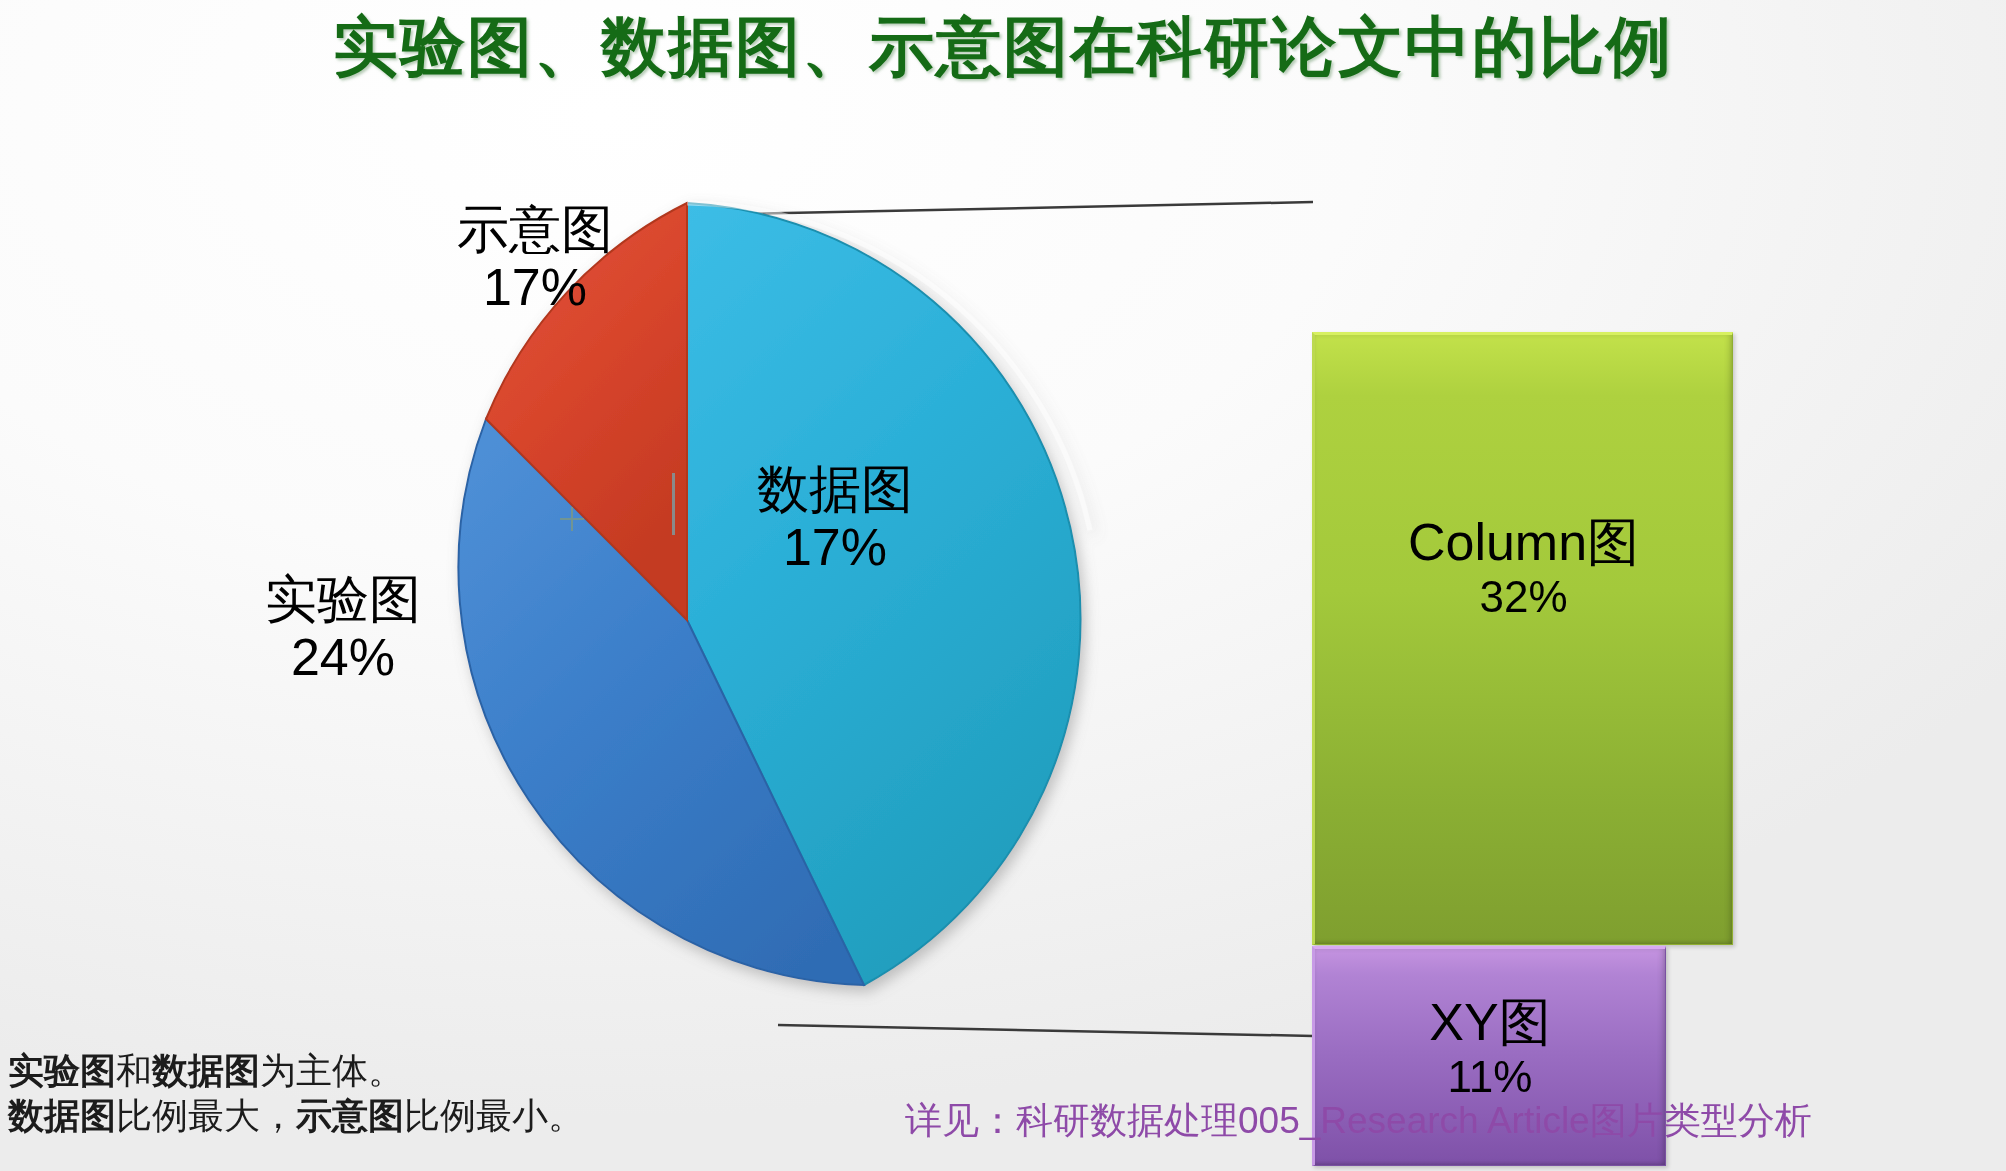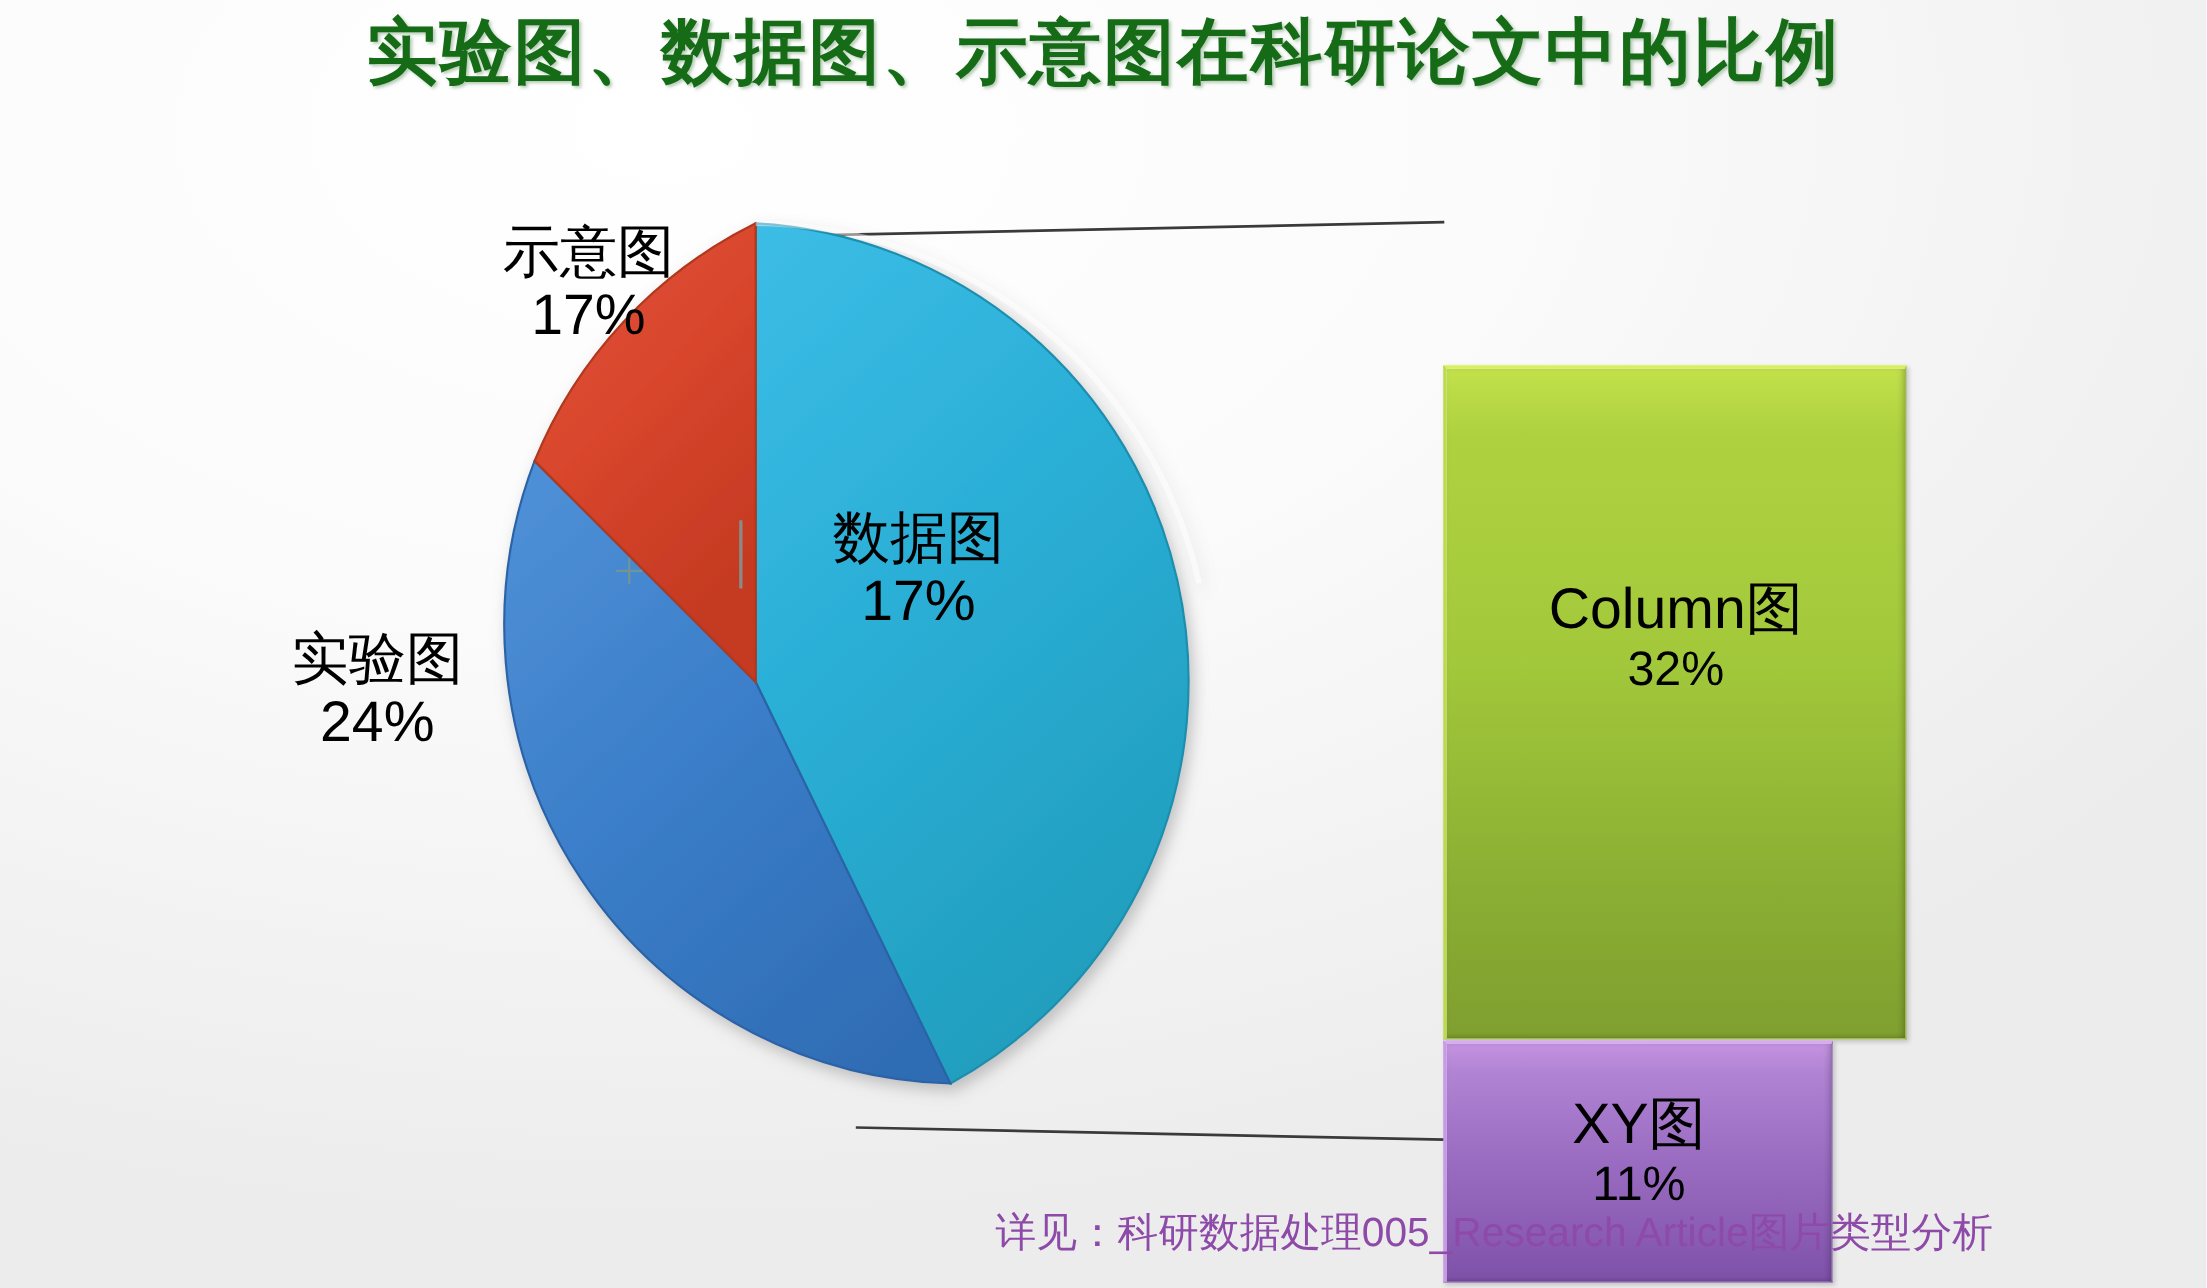--- a/index.html
+++ b/index.html
@@ -114,21 +114,21 @@
     position: absolute;
     width: 100%;
     text-align: center;
     color: #000000;
     line-height: 1.14;
     white-space: nowrap;
     pointer-events: none;
   }
   .bar-label .nm { display: block; font-size: 52px; }
   .bar-label .pc { display: block; font-size: 44px; }
-  #label-column { top: 190px; }
+  #label-column { top: 178px; }
   #label-xy { top: 44px; }
 
   
   #notes {
     position: absolute;
     left: 8px;
     top: 1048px;
     font-size: 36px;
     color: #1c1c1c;
     line-height: 1.26;
@@ -219,16 +219,20 @@
 
     <div class="bar-seg" id="seg-xy">
       <div class="bar-label" id="label-xy">
         <span class="nm">XY图</span>
         <span class="pc">11%</span>
       </div>
     </div>
 
   </div>
 
+  <div id="notes">
+    <div><span class="b">实验图</span><span>和</span><span class="b">数据图</span><span>为主体。</span></div>
+    <div><span class="b">数据图</span><span>比例最大，</span><span class="b">示意图</span><span>比例最小。</span></div>
+  </div>
 
   <div id="footer-ref">详见：科研数据处理005_Research Article图片类型分析</div>
 
 </div>
 
 </body></html>

